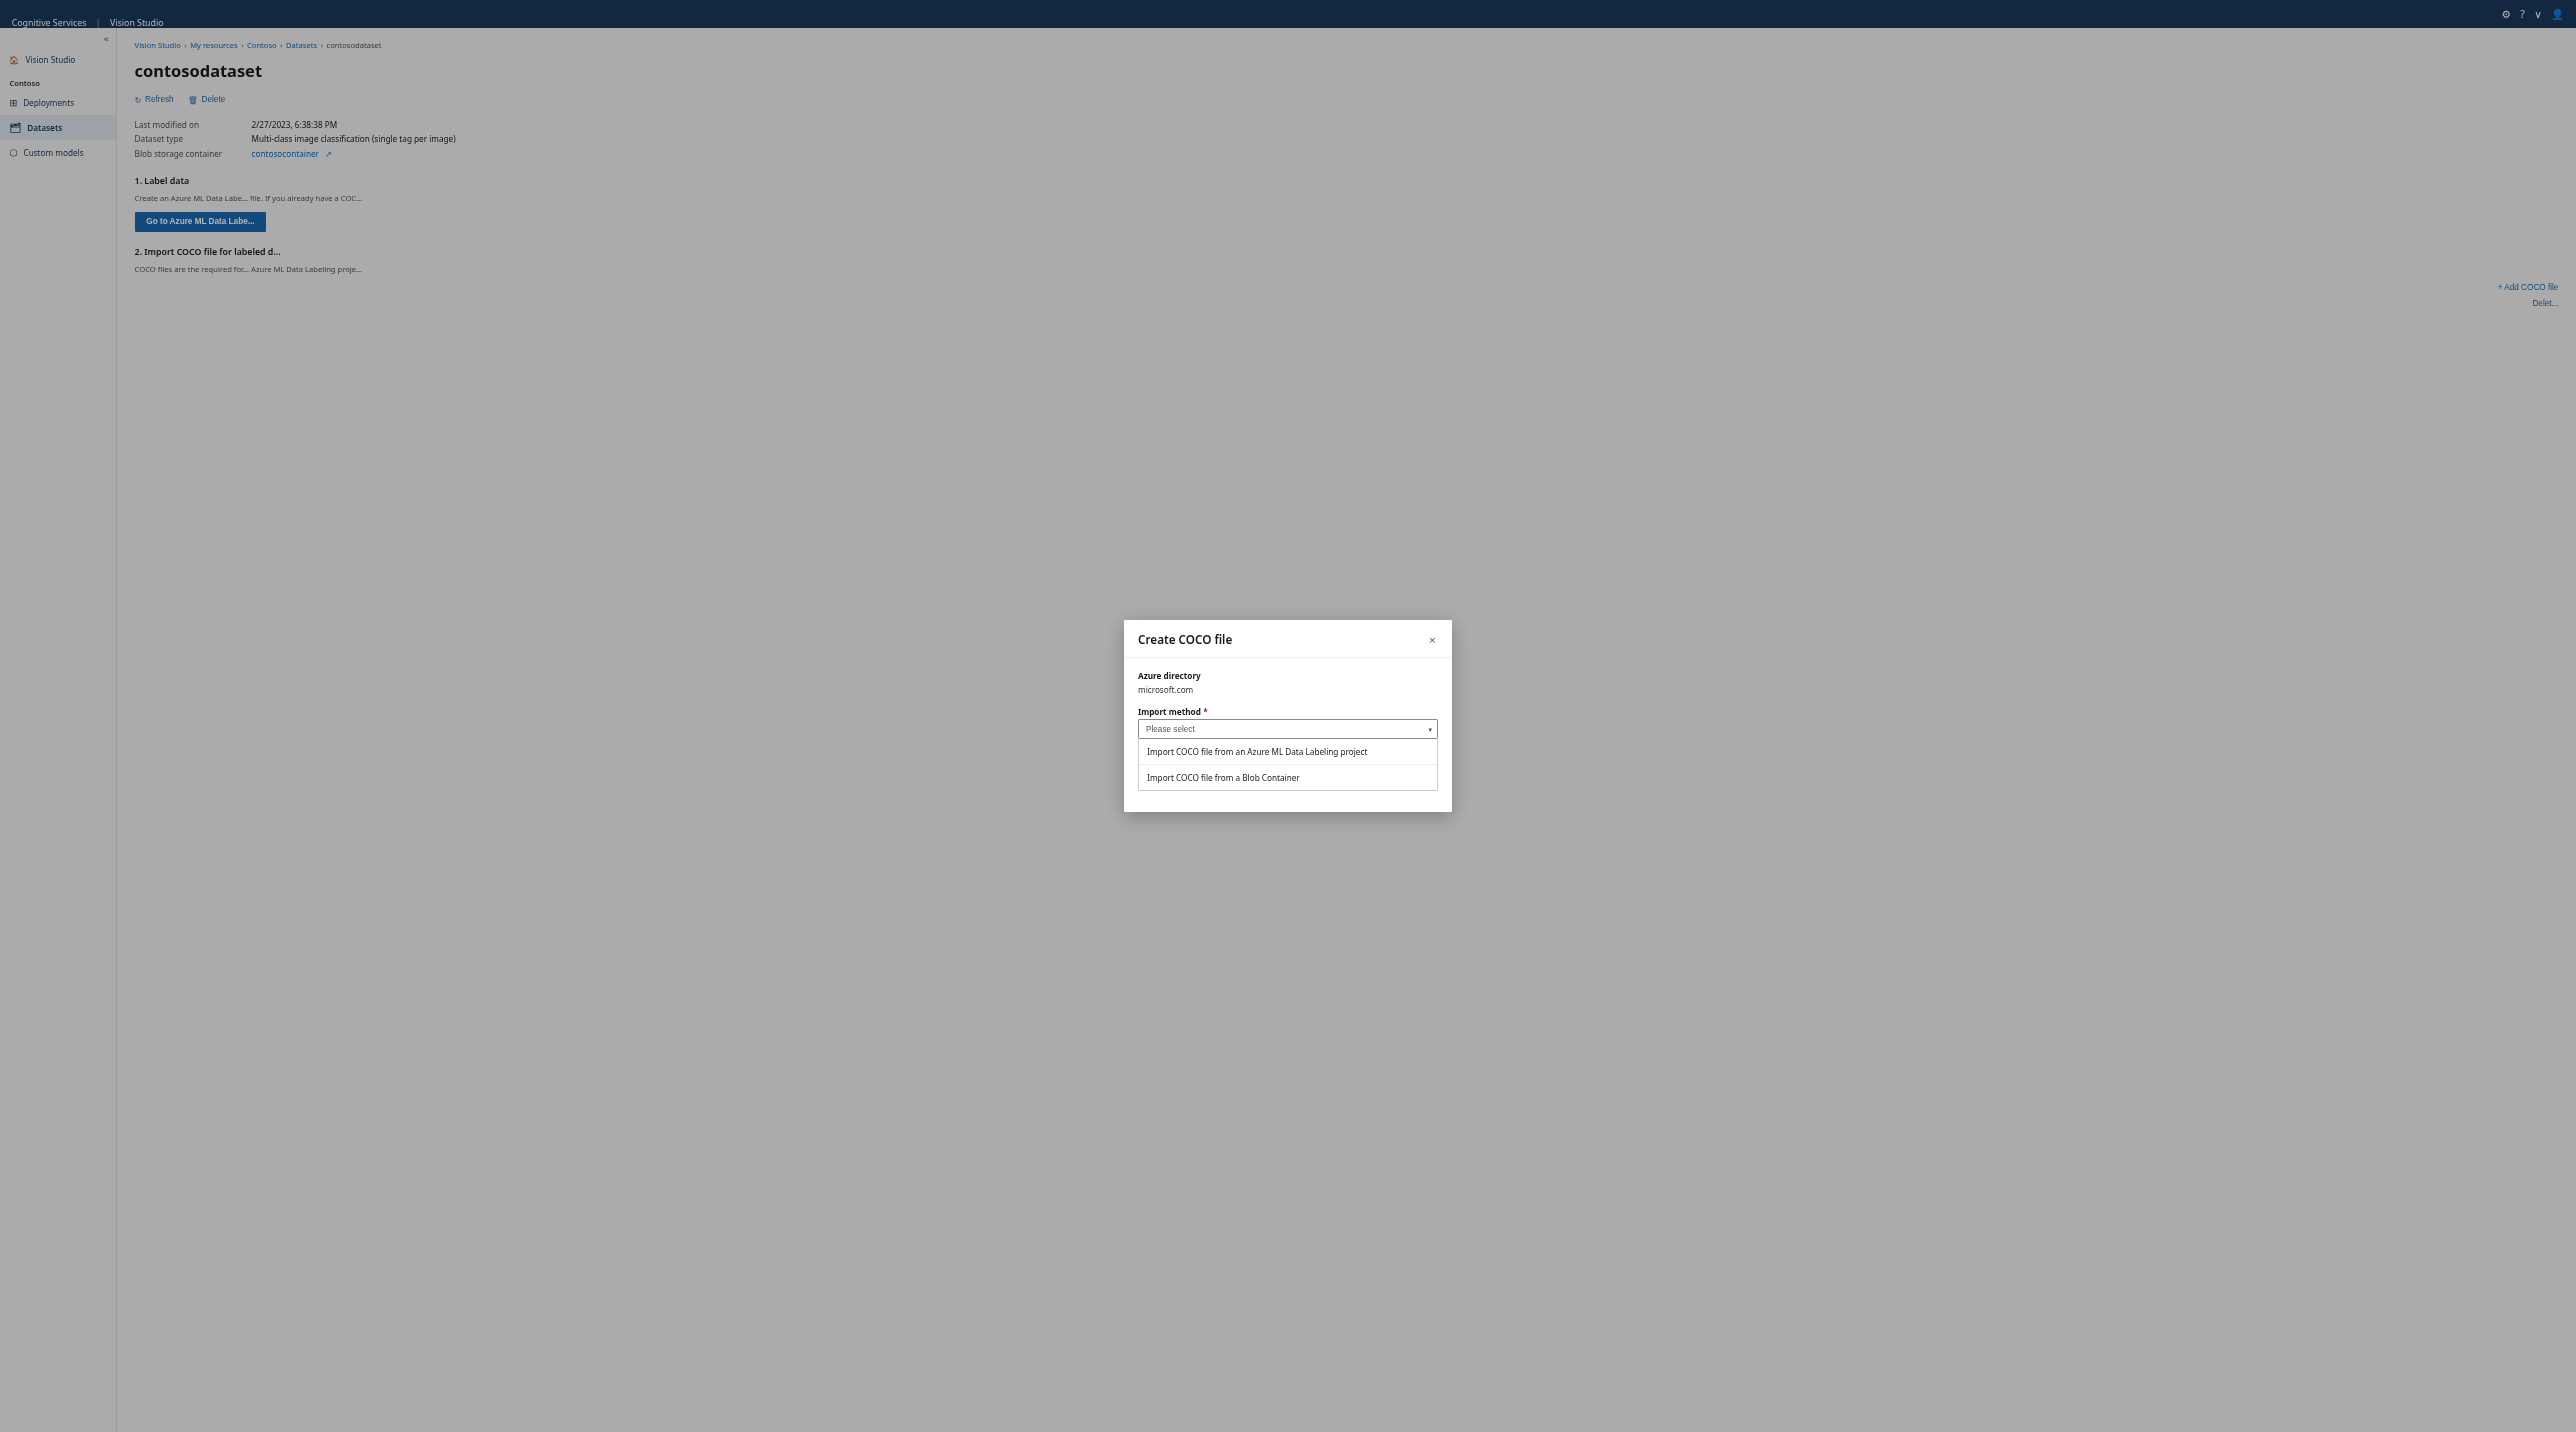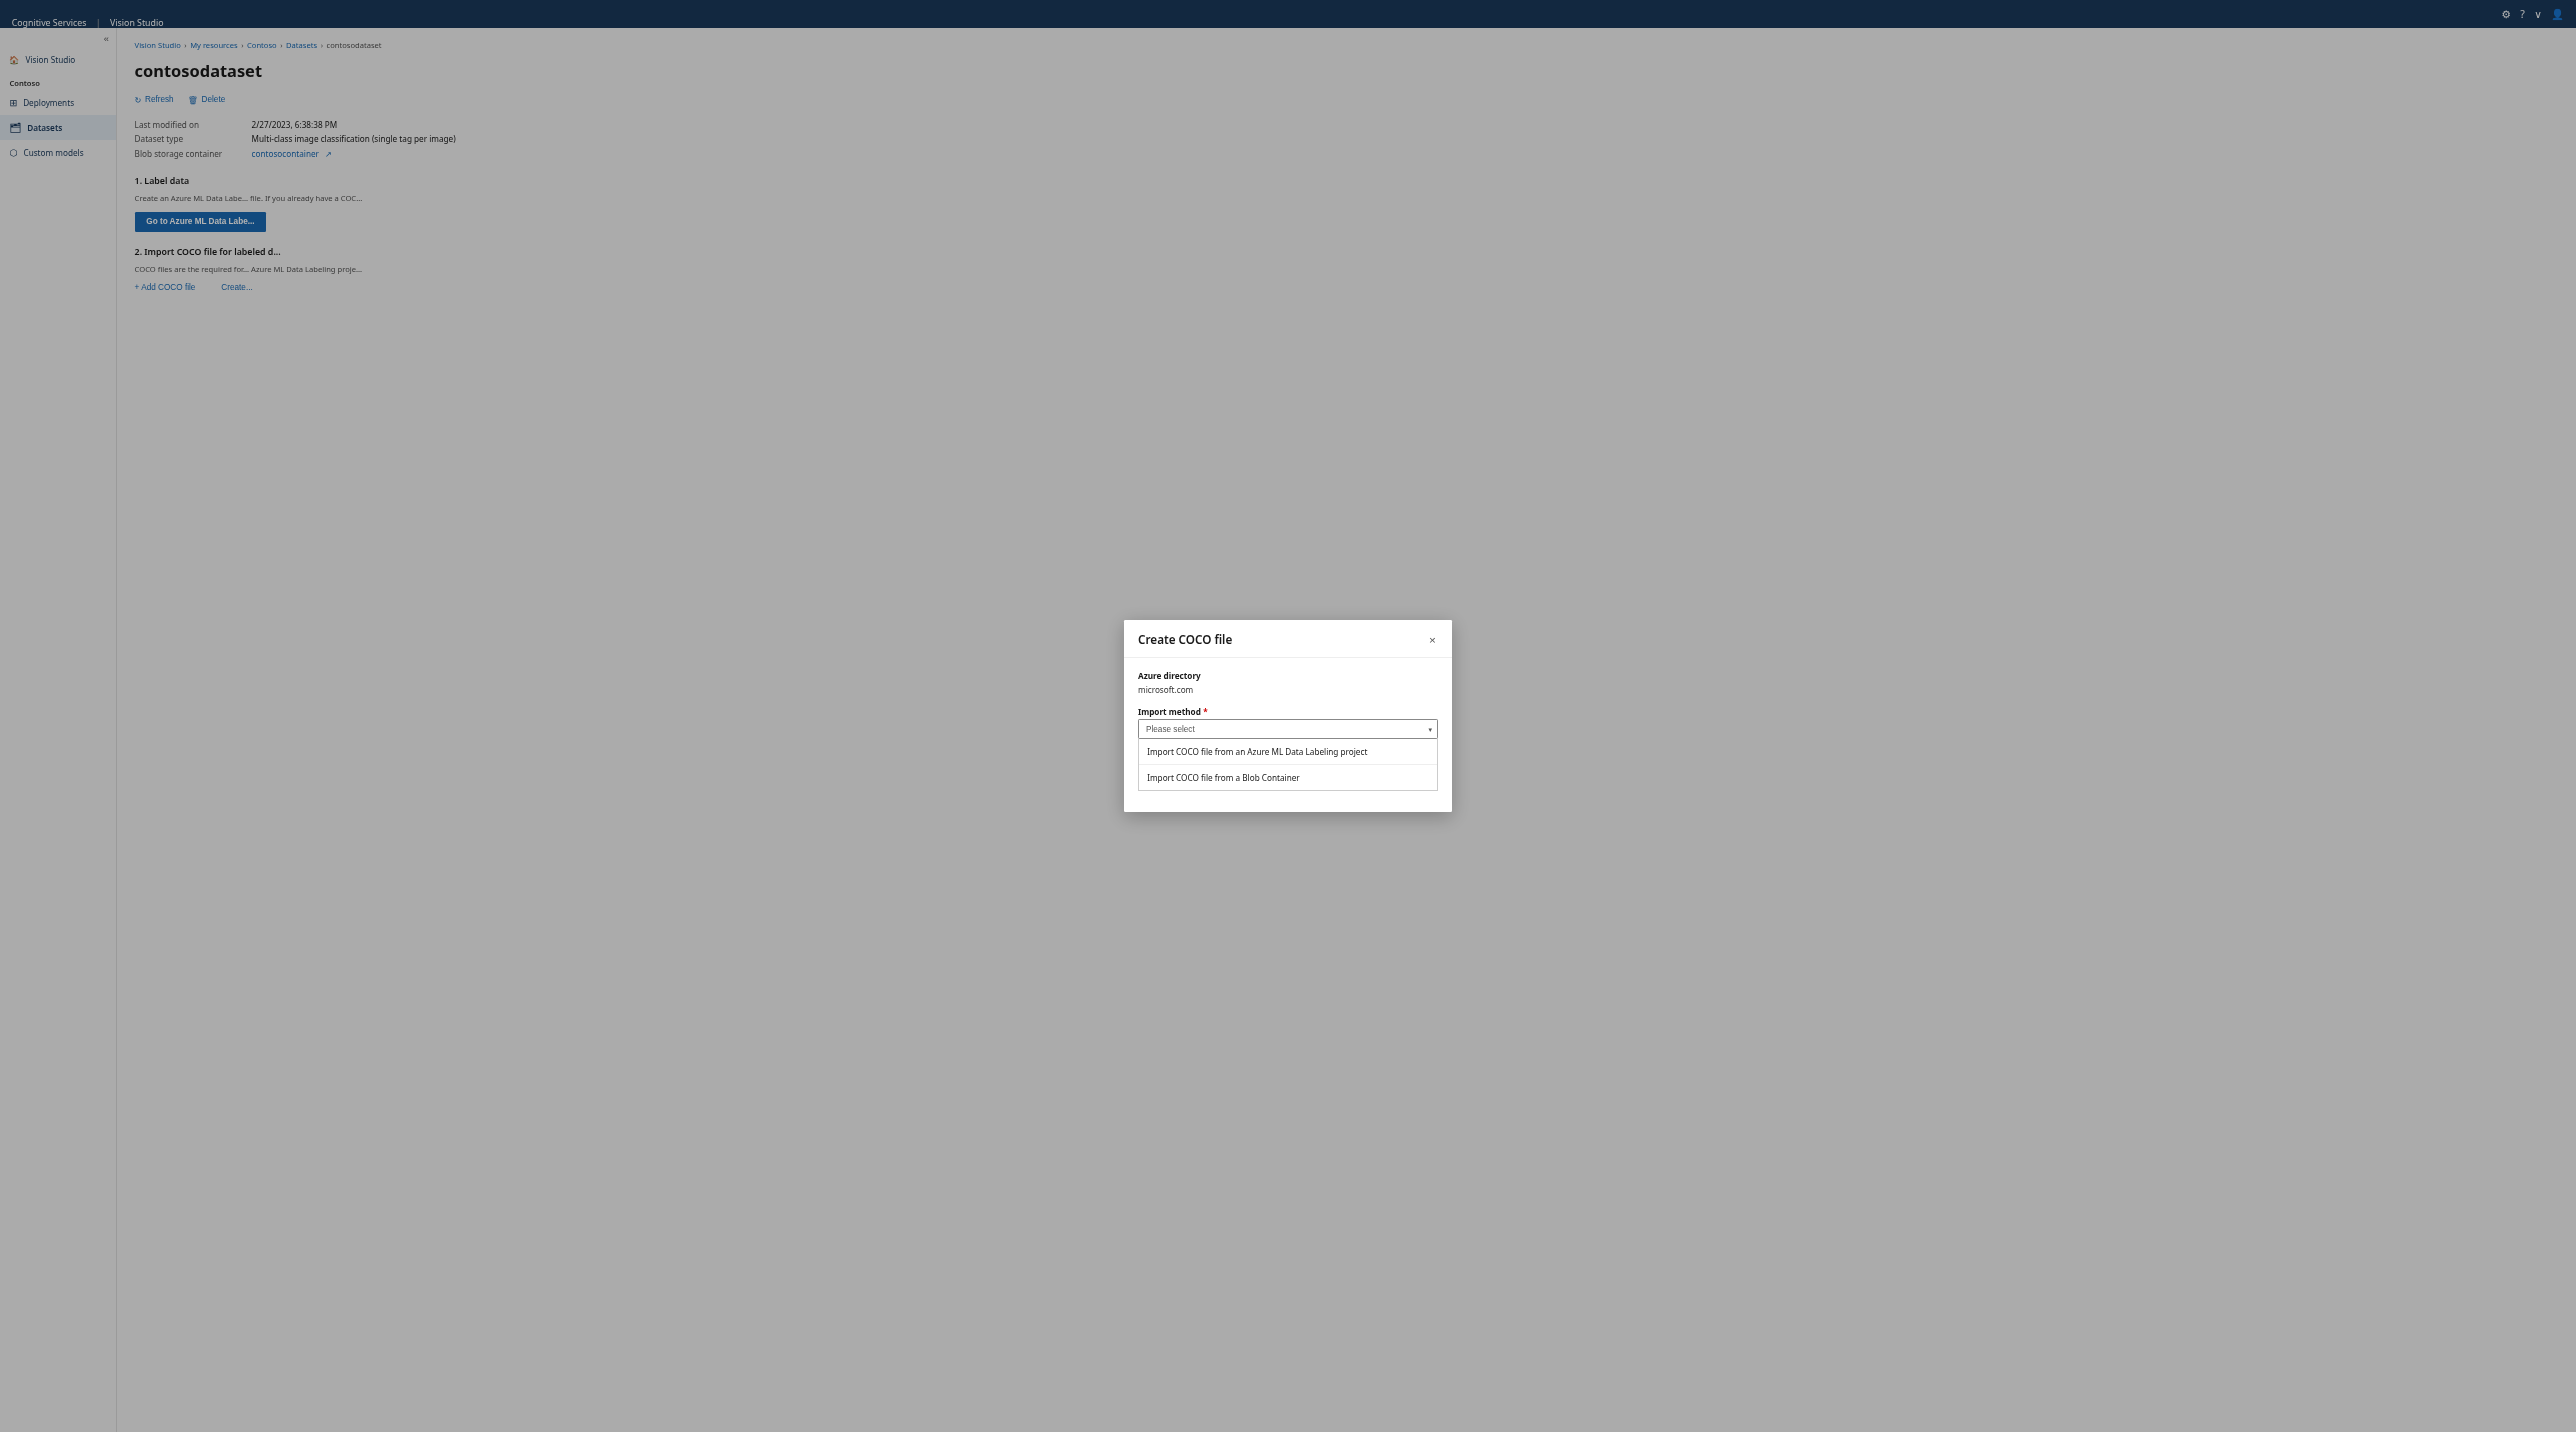--- a/index.html
+++ b/index.html
@@ -164,23 +164,24 @@
       padding: 5.9px 11.7px;
       font-size: 8.2px;
       cursor: pointer;
       border-radius: 1.2px;
       font-weight: 600;
     }
 
     
     .import-actions {
       display: flex;
-      align-items: flex-start;
-      gap: 26px;
-      font-size: 8.2px;
+      align-items: flex-end;
+      gap: 7px;
+      font-size: 8.2px;
+      flex-direction: column;
     }
     .import-actions button {
       background: none;
       border: none;
       color: #1a6bb5;
       cursor: pointer;
       display: flex;
       align-items: center;
       gap: 2.3px;
       font-size: 8.2px;
@@ -381,21 +382,21 @@
     </div>
 
     <div class="section">
       <div class="section-title">
         <span>2.</span>
         <span>Import COCO file for labeled d...</span>
       </div>
       <div class="section-desc">COCO files are the required for... Azure ML Data Labeling proje...</div>
       <div class="import-actions">
         <button>+ Add COCO file</button>
-        <button>Create...</button>
+        <button>Delet...</button>
       </div>
     </div>
 
   </div>
 </div>
 
 <div class="overlay">
   <div class="modal">
     <div class="modal-header">
       <span class="modal-title">Create COCO file</span>

